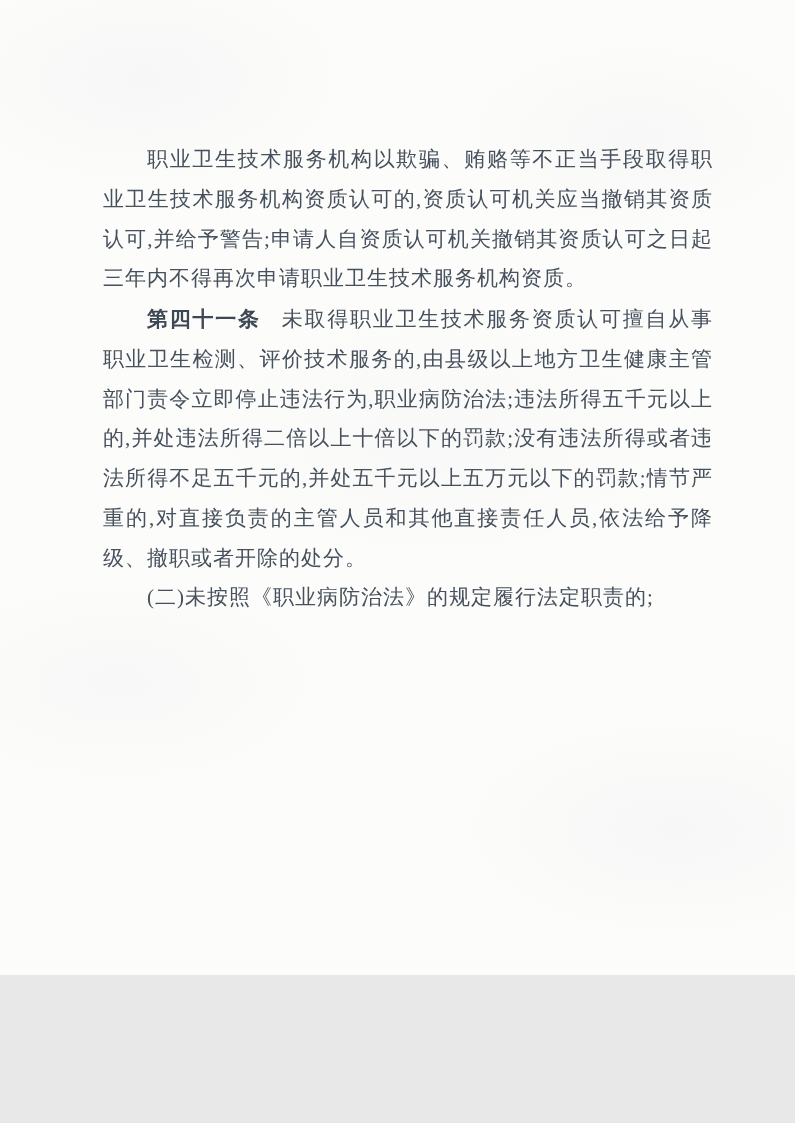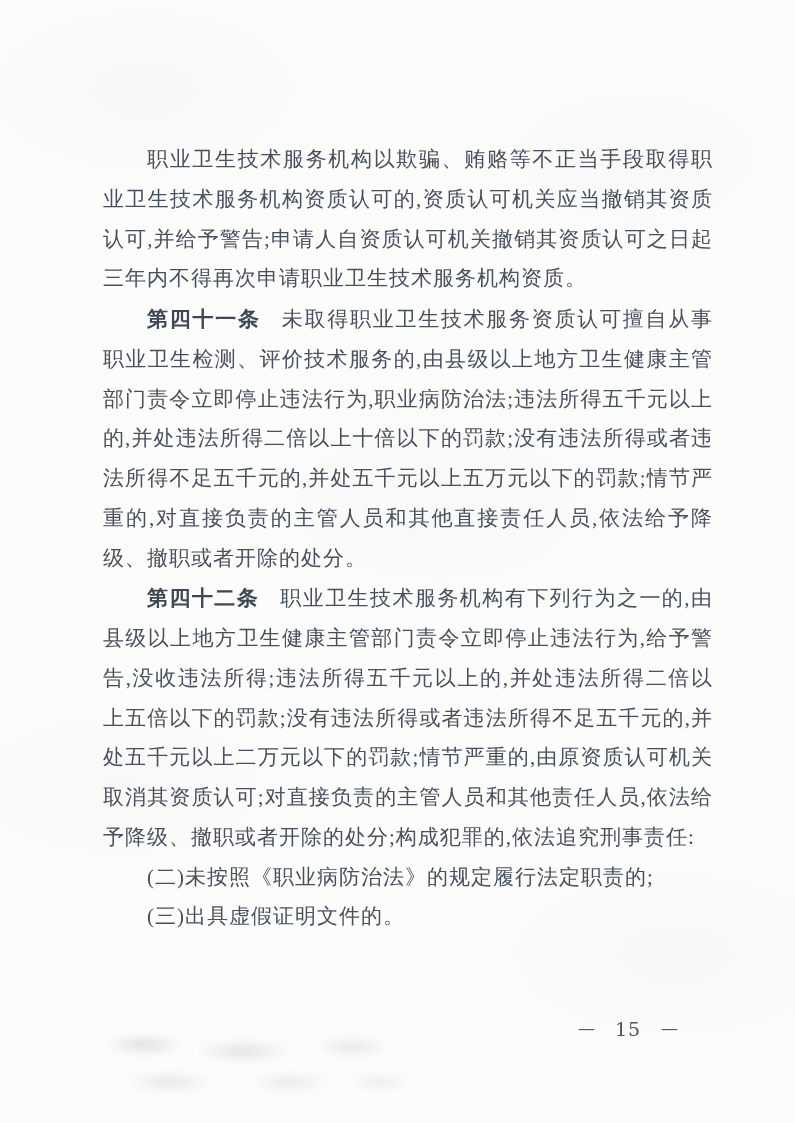--- a/index.html
+++ b/index.html
@@ -3,21 +3,21 @@
 <meta charset="utf-8">
 <style>
   html, body {
     margin: 0;
     padding: 0;
     background: #e8e8e8;
   }
   .page {
     position: relative;
     width: 795px;
-    height: 1123px;
+    height: 975px;
     margin: 0 auto;
     overflow: hidden;
     background-color: #fcfcfb;
     
     background-image:
       radial-gradient(ellipse 300px 160px at 18% 8%,  rgba(176,182,188,0.07), rgba(176,182,188,0) 70%),
       radial-gradient(ellipse 260px 140px at 80% 14%, rgba(176,182,188,0.06), rgba(176,182,188,0) 70%),
       radial-gradient(ellipse 340px 180px at 55% 45%, rgba(176,182,188,0.05), rgba(176,182,188,0) 70%),
       radial-gradient(ellipse 300px 150px at 15% 70%, rgba(176,182,188,0.06), rgba(176,182,188,0) 70%),
       radial-gradient(ellipse 320px 160px at 85% 85%, rgba(176,182,188,0.07), rgba(176,182,188,0) 70%);
@@ -86,28 +86,24 @@
 <div class="page">
 
   <div class="textblock">
 
     <p class="para">职业卫生技术服务机构以欺骗、贿赂等不正当手段取得职业卫生技术服务机构资质认可的,资质认可机关应当撤销其资质认可,并给予警告;申请人自资质认可机关撤销其资质认可之日起三年内不得再次申请职业卫生技术服务机构资质。</p>
 
     <p class="para">
       <b class="lead">第四十一条</b><span>未取得职业卫生技术服务资质认可擅自从事职业卫生检测、评价技术服务的,由县级以上地方卫生健康主管部门责令立即停止违法行为,职业病防治法;违法所得五千元以上的,并处违法所得二倍以上十倍以下的罚款;没有违法所得或者违法所得不足五千元的,并处五千元以上五万元以下的罚款;情节严重的,对直接负责的主管人员和其他直接责任人员,依法给予降级、撤职或者开除的处分。</span>
     </p>
 
-    <p class="para">
-      <b class="lead">第四十二条</b><span>职业卫生技术服务机构有下列行为之一的,由县级以上地方卫生健康主管部门责令立即停止违法行为,给予警告,没收违法所得;违法所得五千元以上的,并处违法所得二倍以上五倍以下的罚款;没有违法所得或者违法所得不足五千元的,并处五千元以上二万元以下的罚款;情节严重的,由原资质认可机关取消其资质认可;对直接负责的主管人员和其他责任人员,依法给予降级、撤职或者开除的处分;构成犯罪的,依法追究刑事责任:</span>
-    </p>
 
 
     <p class="para">(二)未按照《职业病防治法》的规定履行法定职责的;</p>
 
-    <p class="para">(三)出具虚假证明文件的。</p>
 
 
   </div>
 
   <div class="footer">
     <span class="dash">—</span>
     <span class="pnum">15</span>
     <span class="dash">—</span>
   </div>
 

